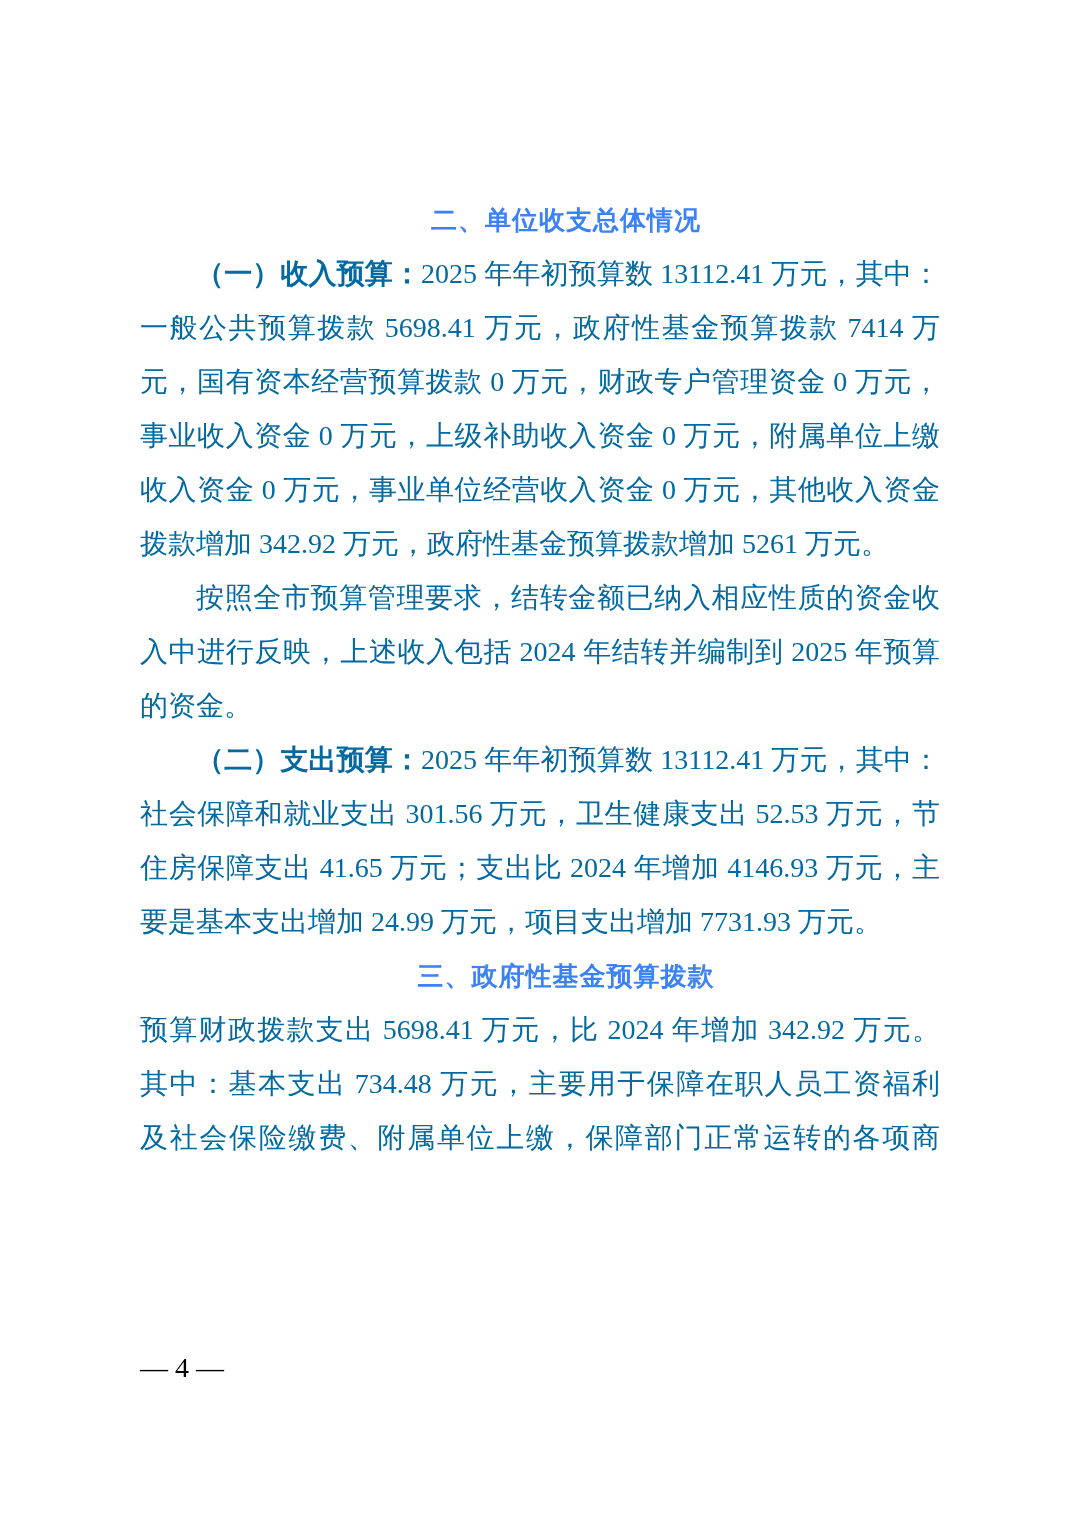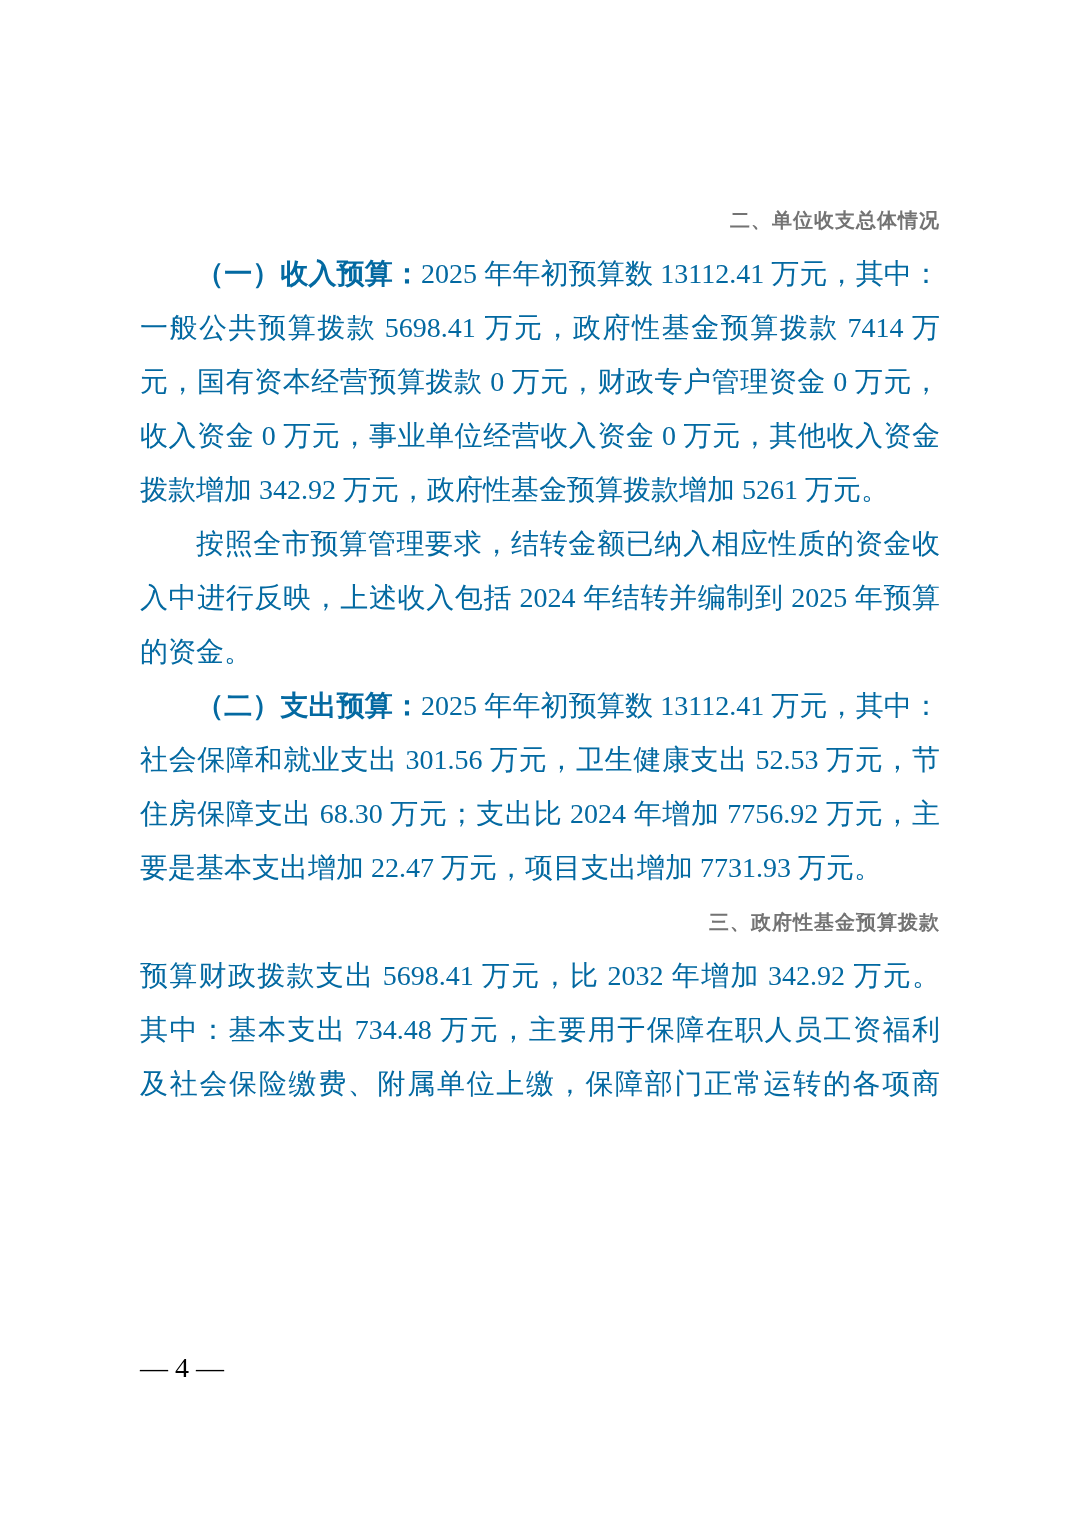--- a/index.html
+++ b/index.html
@@ -17,25 +17,25 @@
   }
   .content {
     position: absolute;
     left: 140px;
     top: 193px;
     width: 800px;
   }
   .doc-heading {
     font-family: "Liberation Sans", "DejaVu Sans", sans-serif;
     font-weight: bold;
-    font-size: 20px;
+    font-size: 26px;
     line-height: 54px;
-    color: #737373;
+    color: #3b82f6;
     text-indent: 2em;
-    text-align: right;
+    text-align: center;
     letter-spacing: 1px;
     white-space: nowrap;
   }
   .doc-line {
     font-family: Liberation Serif, serif;
     font-size: 28px;
     line-height: 54px;
     color: #0369a1;
     text-align: justify;
     text-align-last: justify;
@@ -63,34 +63,35 @@
 <body>
 
 <div class="page">
   <div class="content">
 
     <div class="doc-heading">二、单位收支总体情况</div>
 
     <div class="doc-line first"><span class="lead">（一）收入预算：</span><span>2025 年年初预算数 13112.41 万元，其中：</span></div>
     <div class="doc-line">一般公共预算拨款 5698.41 万元，政府性基金预算拨款 7414 万</div>
     <div class="doc-line">元，国有资本经营预算拨款 0 万元，财政专户管理资金 0 万元，</div>
+    <div class="doc-line">事业收入资金 0 万元，上级补助收入资金 0 万元，附属单位上缴</div>
     <div class="doc-line">收入资金 0 万元，事业单位经营收入资金 0 万元，其他收入资金</div>
     <div class="doc-line end">拨款增加 342.92 万元，政府性基金预算拨款增加 5261 万元。</div>
 
     <div class="doc-line first">按照全市预算管理要求，结转金额已纳入相应性质的资金收</div>
     <div class="doc-line">入中进行反映，上述收入包括 2024 年结转并编制到 2025 年预算</div>
     <div class="doc-line end">的资金。</div>
 
     <div class="doc-line first"><span class="lead">（二）支出预算：</span><span>2025 年年初预算数 13112.41 万元，其中：</span></div>
     <div class="doc-line">社会保障和就业支出 301.56 万元，卫生健康支出 52.53 万元，节</div>
-    <div class="doc-line">住房保障支出 68.30 万元；支出比 2024 年增加 7756.92 万元，主</div>
-    <div class="doc-line end">要是基本支出增加 22.47 万元，项目支出增加 7731.93 万元。</div>
+    <div class="doc-line">住房保障支出 41.65 万元；支出比 2024 年增加 4146.93 万元，主</div>
+    <div class="doc-line end">要是基本支出增加 24.99 万元，项目支出增加 7731.93 万元。</div>
 
     <div class="doc-heading">三、政府性基金预算拨款</div>
 
-    <div class="doc-line">预算财政拨款支出 5698.41 万元，比 2032 年增加 342.92 万元。</div>
+    <div class="doc-line">预算财政拨款支出 5698.41 万元，比 2024 年增加 342.92 万元。</div>
     <div class="doc-line">其中：基本支出 734.48 万元，主要用于保障在职人员工资福利</div>
     <div class="doc-line">及社会保险缴费、附属单位上缴，保障部门正常运转的各项商</div>
 
   </div>
 
   <div class="footer">— 4 —</div>
 </div>
 
 </body></html>

